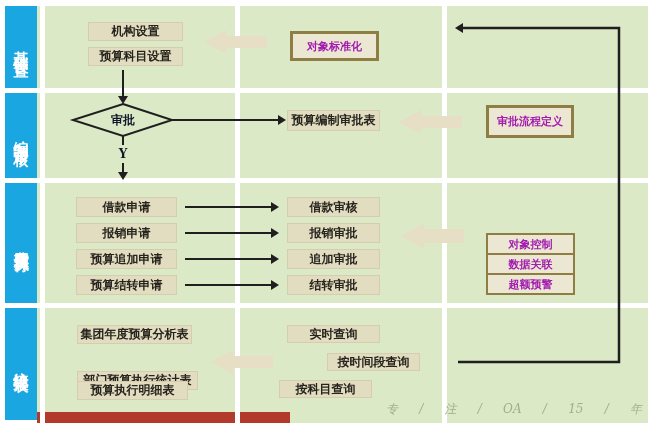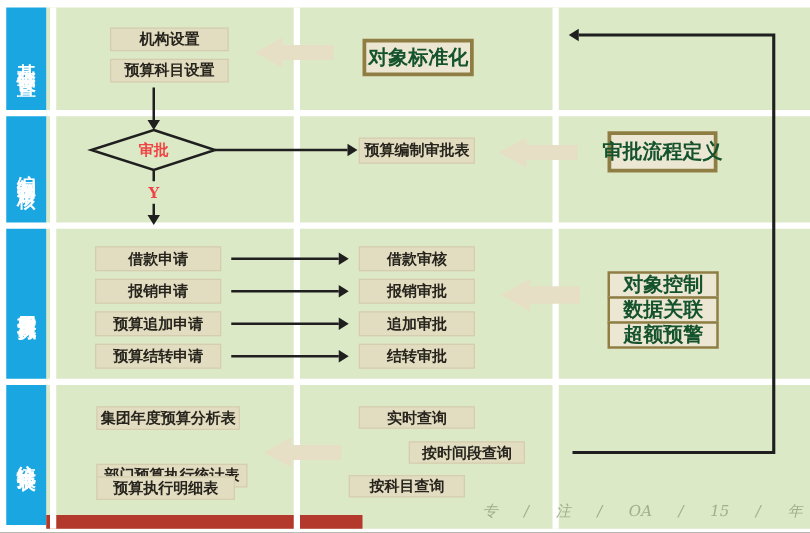--- a/index.html
+++ b/index.html
@@ -19,27 +19,27 @@
     color:#ffffff;font-weight:bold;font-size:15px;letter-spacing:4px;line-height:32px;
   }
   .box{
     position:absolute;background:#e2dcc0;border:1px solid #d4ceae;box-sizing:border-box;
     display:flex;align-items:center;justify-content:center;
     font-size:12px;font-weight:bold;color:#26241d;white-space:nowrap;
   }
   .box-strong{
     position:absolute;background:#ece7d2;border:3px solid #8f7e44;box-sizing:border-box;
     display:flex;align-items:center;justify-content:center;
-    font-size:16px;font-weight:bold;color:#14532d;white-space:nowrap;
+    font-size:11px;font-weight:bold;color:#a21caf;white-space:nowrap;
   }
   .stack{position:absolute;box-sizing:border-box;}
   .stack .box-strong{position:relative;border-width:2px;width:100%;height:22px;margin-top:-2px;}
-  .stack .box-strong:first-child{margin-top:0;}
+  .stack .box-strong:first-child{margin-top:16px;}
   .flow-label{
-    position:absolute;font-size:12px;font-weight:bold;color:#ef4444;
+    position:absolute;font-size:12px;font-weight:bold;color:#0f172a;
     display:flex;align-items:center;justify-content:center;white-space:nowrap;
   }
   .redbar{position:absolute;left:37px;top:412px;width:253px;height:11px;background:#b2392b;}
   .watermark{
     position:absolute;left:386px;top:401px;width:256px;height:16px;
     display:flex;justify-content:space-between;align-items:center;
     font-family:"DejaVu Serif",serif;font-style:italic;
     font-size:12px;color:#9fae8e;
   }
   svg.overlay{position:absolute;left:0;top:0;pointer-events:none;}

